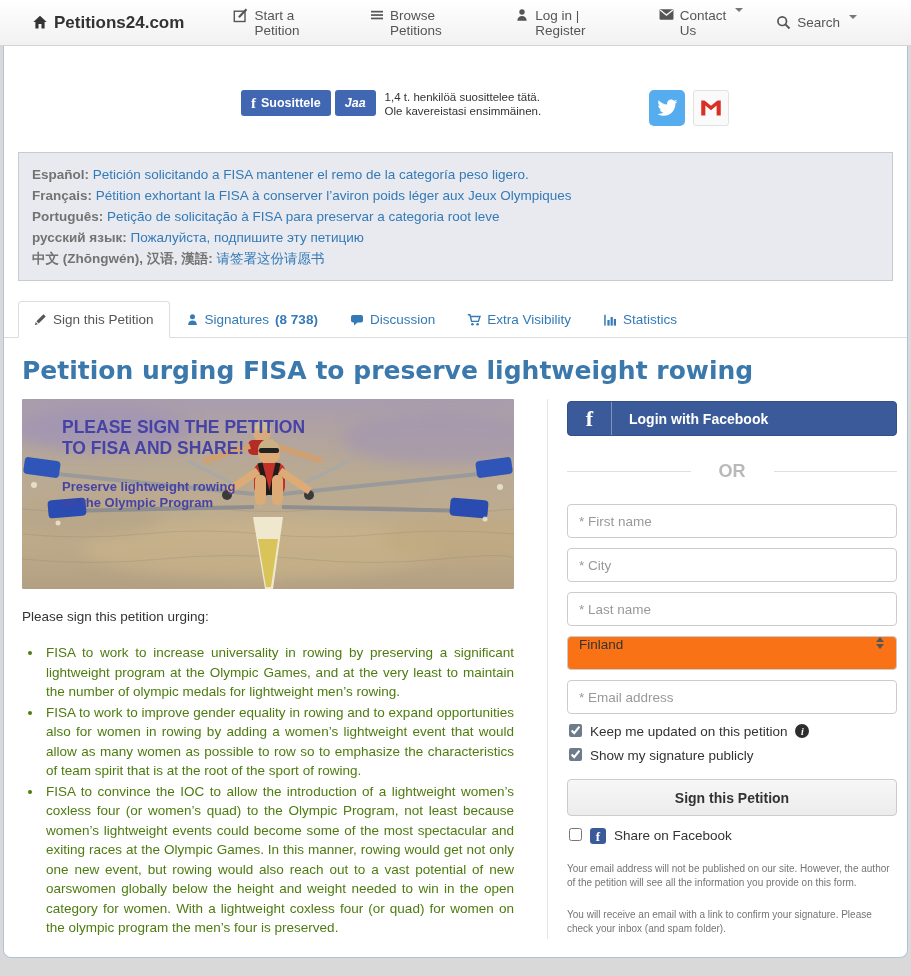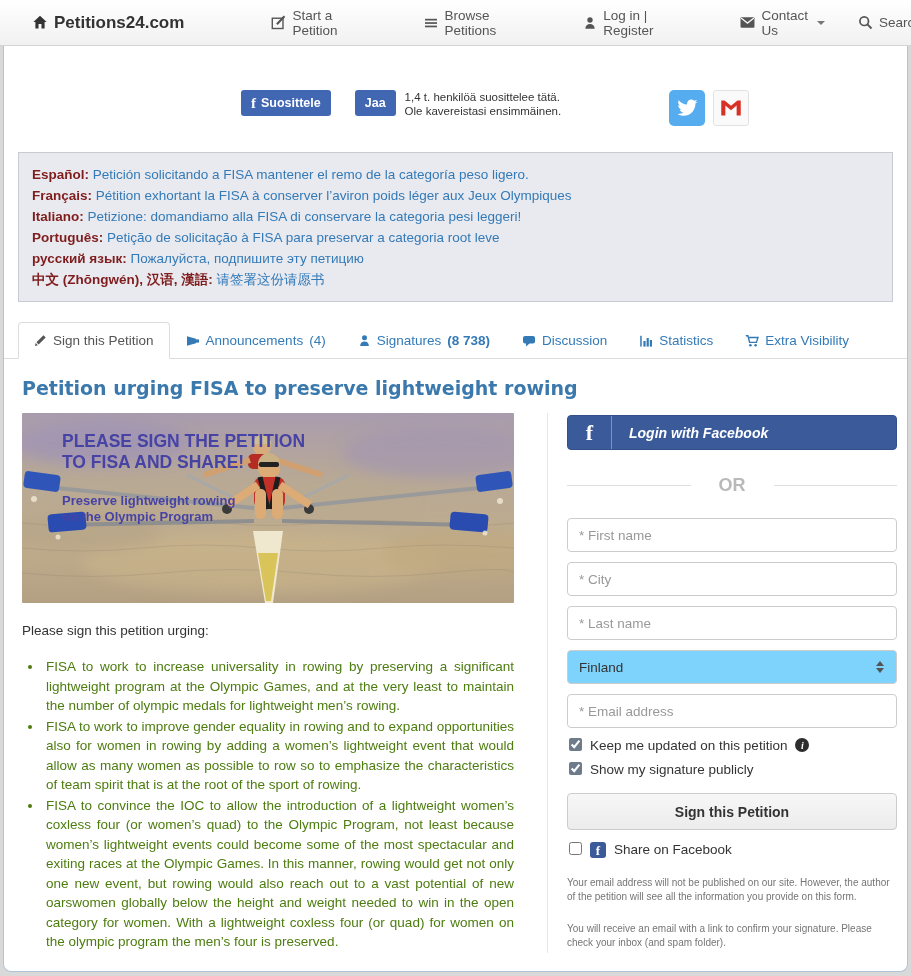--- a/index.html
+++ b/index.html
@@ -3,77 +3,77 @@
 <meta charset="utf-8">
 <style>
   * { margin:0; padding:0; box-sizing:border-box; }
   html,body { width:911px; }
   body { font-family:"Liberation Sans", sans-serif; background:#d9d9d9; color:#333; font-size:13.5px; }
 
   
   .navbar { height:46px; background:linear-gradient(#ffffff,#f1f1f1); border-bottom:1px solid #d4d4d4;
             display:flex; align-items:center; padding:0 14px; position:relative; z-index:5;gap:33px; }
   .brand { display:flex; align-items:center; gap:6px; font-size:17px; font-weight:bold; color:#333; margin-left:18px; cursor:pointer; }
-  .nav-item { display:flex; align-items:center; gap:6px; color:#555; font-size:13.5px; margin-left:54px; cursor:pointer; }
+  .nav-item { display:flex; gap:6px; color:#555; font-size:13.5px; margin-left:16px; cursor:pointer; }
   .nav-item svg { flex:0 0 auto; }
   .nav-search { margin-left:auto; margin-right:40px; }
   .caret { width:0; height:0; border-left:4px solid transparent; border-right:4px solid transparent; border-top:4px solid #777; display:inline-block; margin-left:3px; }
 
   
   .panel { background:#fff; margin:0 3px; border:1px solid #aec4da; border-top:none;
            border-radius:0 0 8px 8px; padding-bottom:18px; }
 
   
   .social-row { display:flex; align-items:flex-start; padding:44px 0 14px 237px; }
   .fb-btn { background:#4267b2; color:#fff; font-size:12.5px; font-weight:bold; border:none; border-radius:3px;
             padding:5px 10px; display:flex; align-items:center; gap:5px; cursor:pointer; height:26px; }
-  .fb-btn + .fb-btn { margin-left:24px; }
+  .fb-btn + .fb-btn { margin-left:4px;font-style:italic; }
   .fb-count { font-size:11.5px; color:#333; line-height:14px; margin-left:9px; }
   .share-icons { display:flex; gap:8px; margin-left:108px; }
   .tw-icon { width:36px; height:36px; background:#55acee; border-radius:5px; display:flex; align-items:center; justify-content:center; cursor:pointer; }
   .gm-icon { width:36px; height:36px; background:#fafafa; border:1px solid #e2e2e2; border-radius:3px; display:flex; align-items:center; justify-content:center; cursor:pointer; }
 
   
   .lang-box { margin:12px 14px 0; background:#e9eaf0; border:1px solid #c9cbd4; padding:11px 13px; line-height:21px; font-size:13.5px; }
-  .lang-label { font-weight:bold; color:#7f1d1d; }
+  .lang-label { font-weight:bold; color:#737373; }
   .lang-link { color:#337ab7; text-decoration:none; cursor:pointer; }
 
   
   .tabs { margin-top:20px; padding:0 14px; border-bottom:1px solid #ddd; display:flex; }
   .tab { display:flex; align-items:center; gap:6px; padding:10px 15px; font-size:13.5px; color:#337ab7; cursor:pointer;
          border:1px solid transparent; margin-bottom:-1px; }
   .tab.active { background:#fff; color:#555; border-color:#ddd; border-bottom-color:#fff; border-radius:4px 4px 0 0; }
 
-  h1.page-title { font-family:"DejaVu Sans", sans-serif; font-size:19px; font-weight:bold; color:#3b79ad; margin:18px 18px 4px; }
+  h1.page-title { font-family:"DejaVu Sans", sans-serif; font-size:25px; font-weight:bold; color:#3b79ad; margin:18px 18px 4px; }
 
   
   .cols { display:flex; padding:0 18px; margin-top:14px; }
   .left-col { width:492px; flex:0 0 492px; }
   .right-col { flex:1; margin-left:33px; border-left:1px solid #e7e7e7; padding-left:19px; padding-top:2px; }
 
   .petition-img { width:492px; height:190px; display:block; border-radius:1px; }
   .intro { margin-top:20px; font-size:13.5px; color:#333; }
   ul.points { margin:19px 0 0 21px; }
   ul.points li { margin-bottom:1px; text-align:justify; line-height:19.5px; font-size:13.5px; color:#4d7c0f; padding-left:3px; }
 
   
   .fb-login { width:330px; height:35px; background:#3a5a99; border:1px solid #33508a; border-radius:4px; color:#fff;
               display:flex; align-items:center; cursor:pointer; font-size:14px; font-weight:bold; padding:0; }
   .fb-login .f-box { width:44px; align-self:stretch; display:flex; align-items:center; justify-content:center;
                      border-right:1px solid rgba(255,255,255,0.35); font-family:"Liberation Serif", serif;
                      font-size:22px; font-weight:bold; }
-  .fb-login .fb-label { margin-left:17px;font-style:italic; }
+  .fb-login .fb-label { margin-left:17px; }
   .or-row { display:flex; align-items:center; width:330px; margin:25px 0 22px; }
   .or-row .line { flex:1; height:1px; background:#e0e0e0; }
   .or-row .or { margin:0 28px; font-weight:bold; color:#b9b9b9; font-size:18px; }
   .txt-input { width:330px; height:34px; border:1px solid #ccc; border-radius:4px; padding:0 11px; font-size:13.5px;
                color:#a21caf; margin-bottom:10px; display:block; font-family:"Liberation Sans", sans-serif; }
   .txt-input::placeholder { color:#999; opacity:1; }
   .select { width:330px; height:34px; border:1px solid #ccc; border-radius:4px; padding:0 11px; font-size:13.5px;
-            display:flex; align-items:center; justify-content:space-between; cursor:pointer; margin-bottom:10px; background:#7dd3fc; }
+            display:flex; justify-content:space-between; cursor:pointer; margin-bottom:10px; background:#f97316; }
   .stepper { display:flex; flex-direction:column; gap:2px; margin-right:1px; }
   .stepper i { width:0; height:0; border-left:4px solid transparent; border-right:4px solid transparent; }
   .stepper .up { border-bottom:5px solid #555; }
   .stepper .down { border-top:5px solid #555; }
   .chk-row { display:flex; align-items:flex-start; gap:8px; margin:6px 0 9px 2px; font-size:13.5px; }
   .chk-row input { width:13px; height:13px; accent-color:#6e7b8a; }
   .info-icon { width:14px; height:14px; border-radius:50%; background:#2d2d2d; color:#fff; font-size:10px; font-weight:bold;
                display:inline-flex; align-items:center; justify-content:center; font-family:"Liberation Serif", serif; font-style:italic; }
   .sign-btn { width:330px; height:37px; margin-top:7px; background:linear-gradient(#f7f7f7,#ececec); border:1px solid #ccc;
               border-radius:4px; font-size:14px; font-weight:bold; color:#333; cursor:pointer; font-family:"Liberation Sans", sans-serif; }
@@ -160,75 +160,66 @@
         <svg width="26" height="26" viewBox="0 0 24 24">
             <path fill="#d93025" d="M3 19V5h3l6 5 6-5h3v14h-3.8V9.8L12 14 6.8 9.8V19z"></path>
           </svg>
       </div>
     </div>
   </div>
 
   <div class="lang-box">
     <div><span class="lang-label">Español:</span> <span class="lang-link">Petición solicitando a FISA mantener el remo de la categoría peso ligero.</span></div>
     <div><span class="lang-label">Français:</span> <span class="lang-link">Pétition exhortant la FISA à conserver l’aviron poids léger aux Jeux Olympiques</span></div>
-    <div><span class="lang-label">Italiano:</span> <span class="lang-link">Petizione: domandiamo alla FISA di conservare la categoria pesi leggeri!</span></div>
     <div><span class="lang-label">Português:</span> <span class="lang-link">Petição de solicitação à FISA para preservar a categoria root leve</span></div>
     <div><span class="lang-label">русский язык:</span> <span class="lang-link">Пожалуйста, подпишите эту петицию</span></div>
     <div><span class="lang-label">中文 (Zhōngwén), 汉语, 漢語:</span> <span class="lang-link">请签署这份请愿书</span></div>
   </div>
 
   <div class="tabs">
     <div class="tab active">
       <svg width="13" height="13" viewBox="0 0 14 14">
           <path fill="#555" d="M1 13 1.8 9.8 4.2 12.2 Z M2.6 9 10.2 1.4 12.6 3.8 5 11.4 Z"></path>
         </svg>
       <span>Sign this Petition</span>
-    </div>
-    <div class="tab">
-      <svg width="14" height="14" viewBox="0 0 14 14">
-          <path fill="#337ab7" d="M1 2.2 10 4.8 V9.2 L1 11.8 Z"></path>
-          <rect x="10" y="5.4" width="3" height="3.2" fill="#337ab7"></rect>
-        </svg>
-      <span>Announcements</span>
-      <span>(4)</span>
     </div>
     <div class="tab">
       <svg width="13" height="13" viewBox="0 0 14 14">
           <g fill="#337ab7">
             <circle cx="7" cy="4" r="2.7"></circle>
             <path d="M2.3 12.8c0-3.1 2.1-4.7 4.7-4.7s4.7 1.6 4.7 4.7z"></path>
           </g>
         </svg>
       <span>Signatures</span>
       <span style="font-weight:bold">(8 738)</span>
     </div>
     <div class="tab">
       <svg width="14" height="14" viewBox="0 0 14 14">
           <path fill="#337ab7" d="M3 2h8a2 2 0 0 1 2 2v3.5a2 2 0 0 1-2 2H7.5L4 12.5v-3H3a2 2 0 0 1-2-2V4a2 2 0 0 1 2-2z"></path>
         </svg>
       <span>Discussion</span>
+    </div>
+    <div class="tab">
+      <svg width="14" height="14" viewBox="0 0 14 14">
+          <path d="M0.8 1.8h2.1l1.7 6.6h6.8l1.6-4.9H4" fill="none" stroke="#337ab7" stroke-width="1.4"></path>
+          <circle cx="5.4" cy="11.3" r="1.3" fill="#337ab7"></circle>
+          <circle cx="10.6" cy="11.3" r="1.3" fill="#337ab7"></circle>
+        </svg>
+      <span>Extra Visibility</span>
     </div>
     <div class="tab">
       <svg width="14" height="14" viewBox="0 0 14 14">
           <g fill="#337ab7">
             <rect x="1.2" y="1.8" width="1.5" height="10.8"></rect>
             <rect x="4.4" y="7" width="2.2" height="5.6"></rect>
             <rect x="7.6" y="4" width="2.2" height="8.6"></rect>
             <rect x="10.8" y="6" width="2.2" height="6.6"></rect>
           </g>
         </svg>
       <span>Statistics</span>
-    </div>
-    <div class="tab">
-      <svg width="14" height="14" viewBox="0 0 14 14">
-          <path d="M0.8 1.8h2.1l1.7 6.6h6.8l1.6-4.9H4" fill="none" stroke="#337ab7" stroke-width="1.4"></path>
-          <circle cx="5.4" cy="11.3" r="1.3" fill="#337ab7"></circle>
-          <circle cx="10.6" cy="11.3" r="1.3" fill="#337ab7"></circle>
-        </svg>
-      <span>Extra Visibility</span>
     </div>
   </div>
 
   <h1 class="page-title">Petition urging FISA to preserve lightweight rowing</h1>
 
   <div class="cols">
 
     <div class="left-col">
 
       <svg class="petition-img" viewBox="0 0 492 190">

